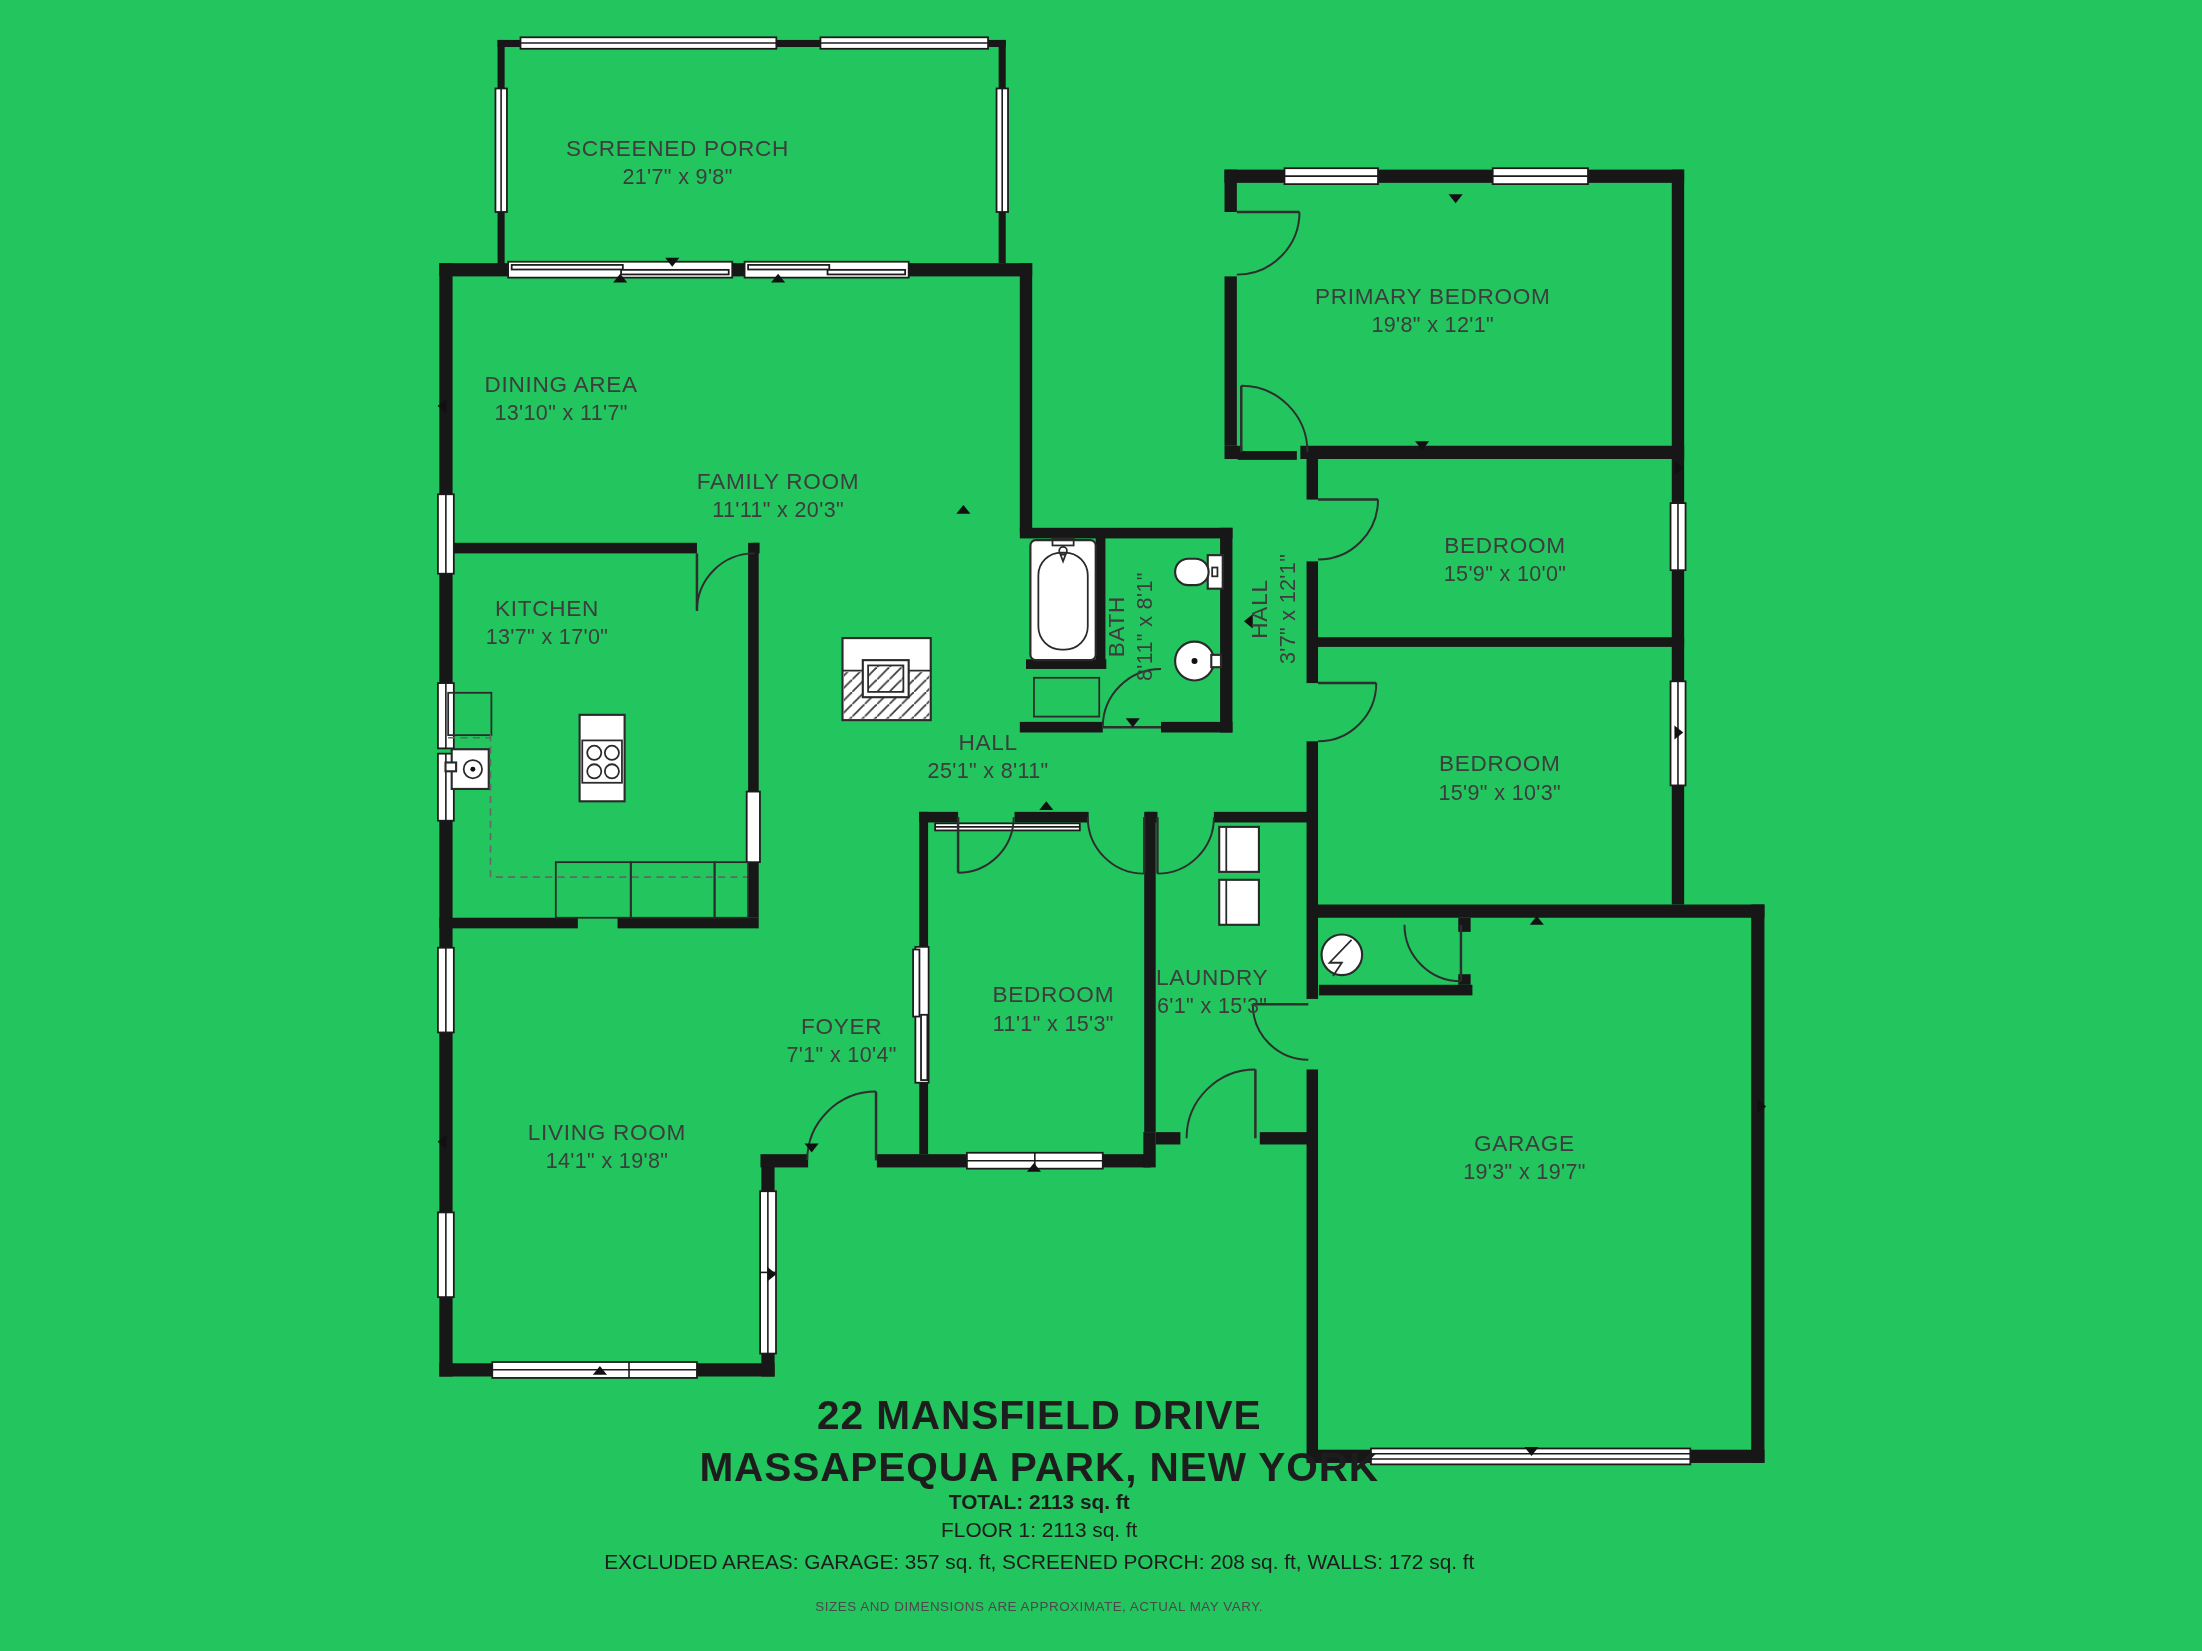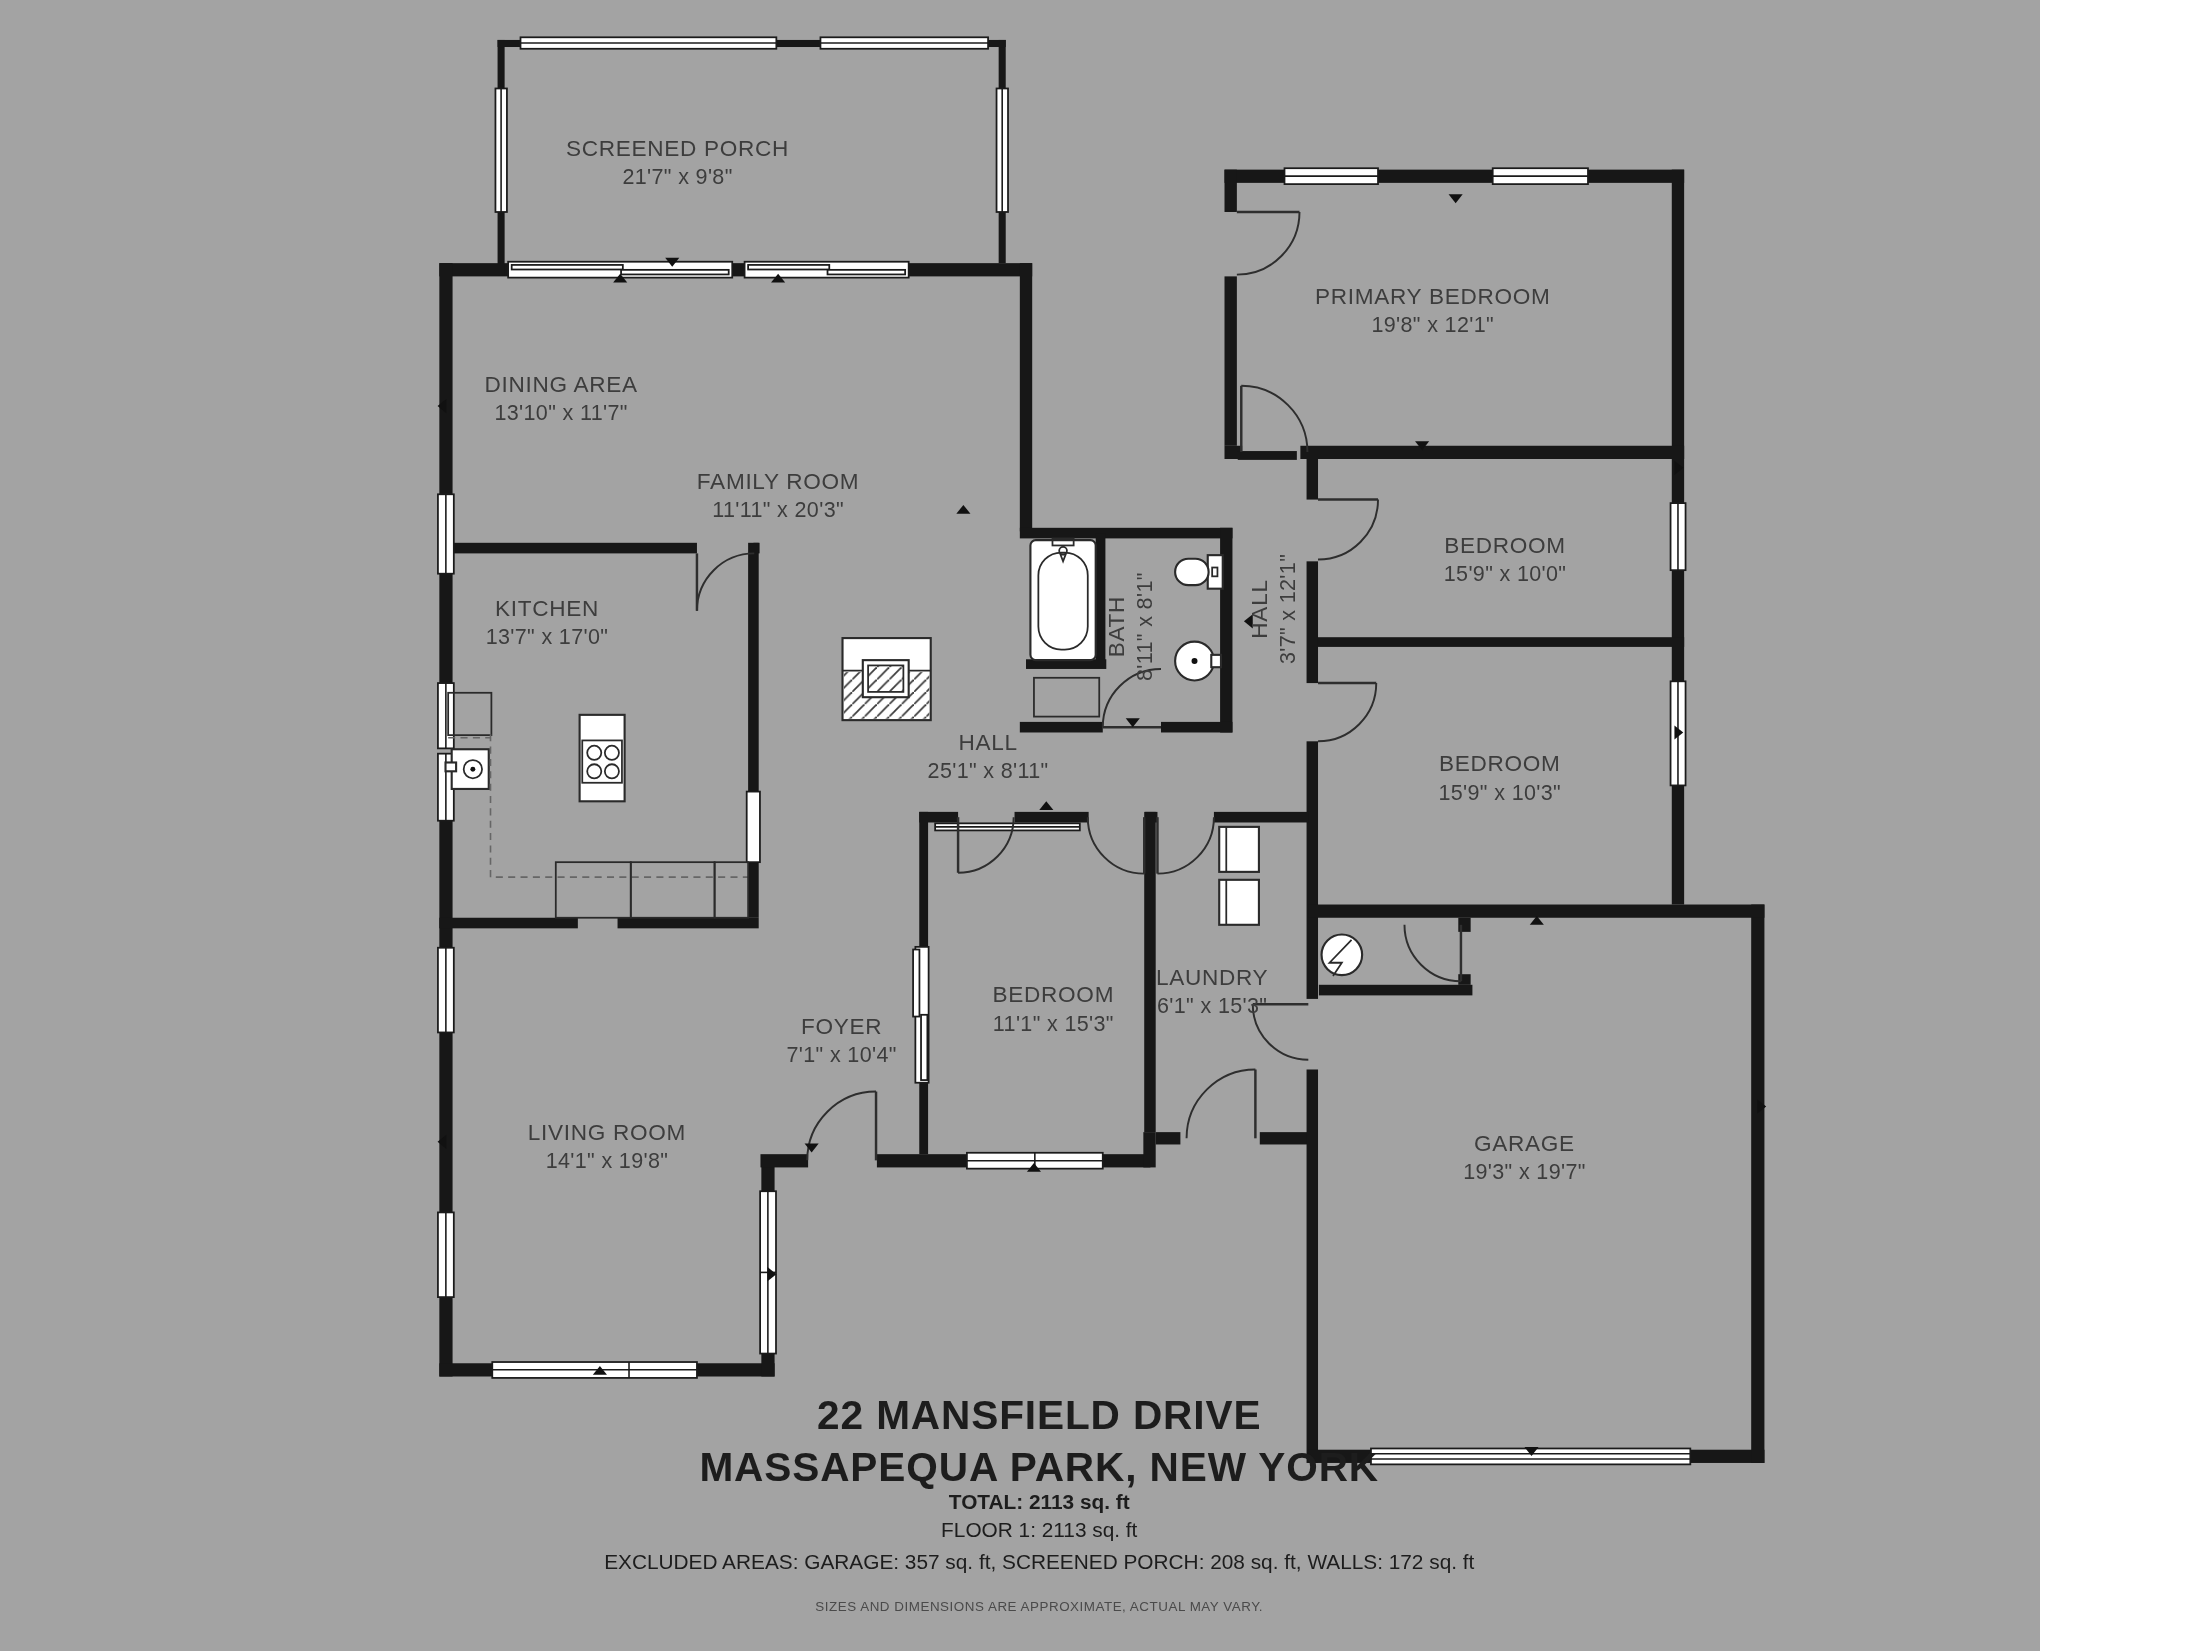--- a/index.html
+++ b/index.html
@@ -1,16 +1,16 @@
 <!DOCTYPE html>
 <html style="font-size:14px"><head>
 <meta charset="utf-8">
 <style>
   html,body{margin:0;padding:0;background:#ffffff;}
-  #page{width:2040px;height:1652px;background:#a3a3a3;position:relative;overflow:hidden;text-align:right;}
+  #page{width:2202px;height:1652px;background:#22c55e;position:relative;overflow:hidden;text-align:right;}
   svg{display:block;}
   svg text{font-family:"Liberation Sans","DejaVu Sans",sans-serif;fill:#3d3d3d;}
   .room-name{font-size:12.8px;letter-spacing:.4px;}
   .room-dims{font-size:12.2px;letter-spacing:.2px;}
   .wall{fill:#171717;}
   .pwall{fill:#171717;}
   .winbox{fill:#ffffff;stroke:#1b1b1b;stroke-width:1;}
   .winline{stroke:#1b1b1b;stroke-width:.9;fill:none;}
   .fix{fill:#ffffff;stroke:#2a2a2a;stroke-width:1.2;}
   .fixthin{fill:none;stroke:#2a2a2a;stroke-width:1;}

